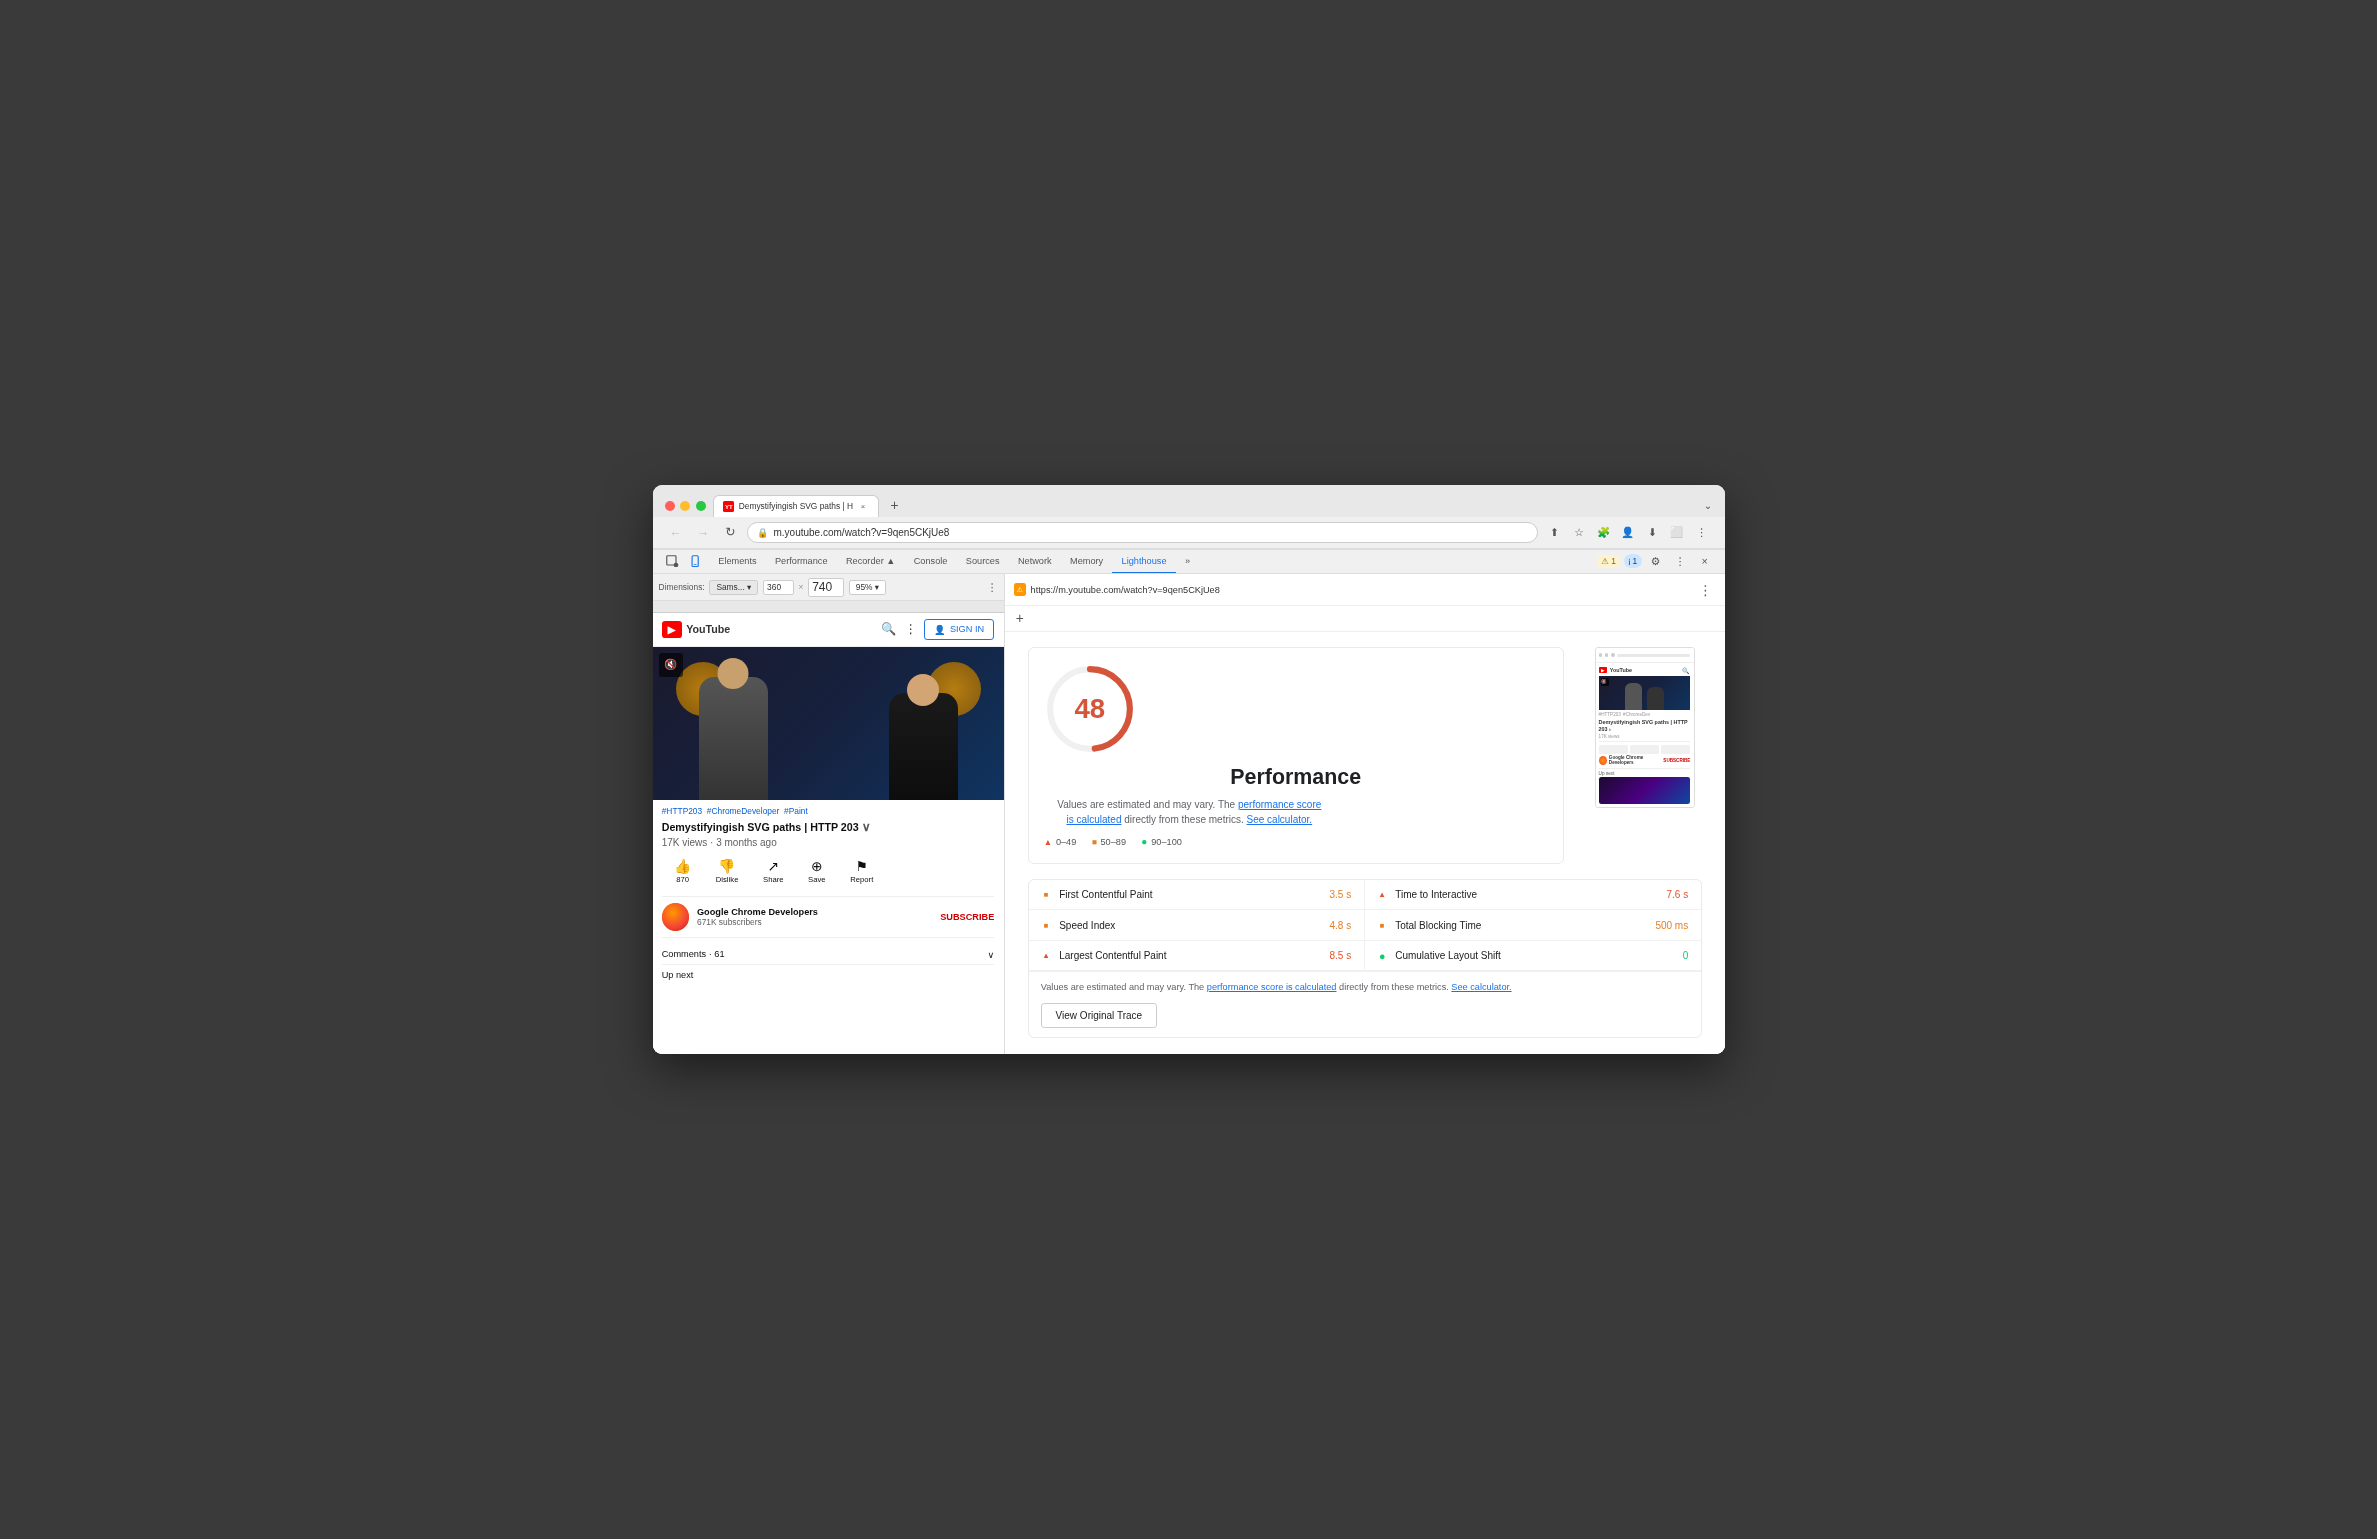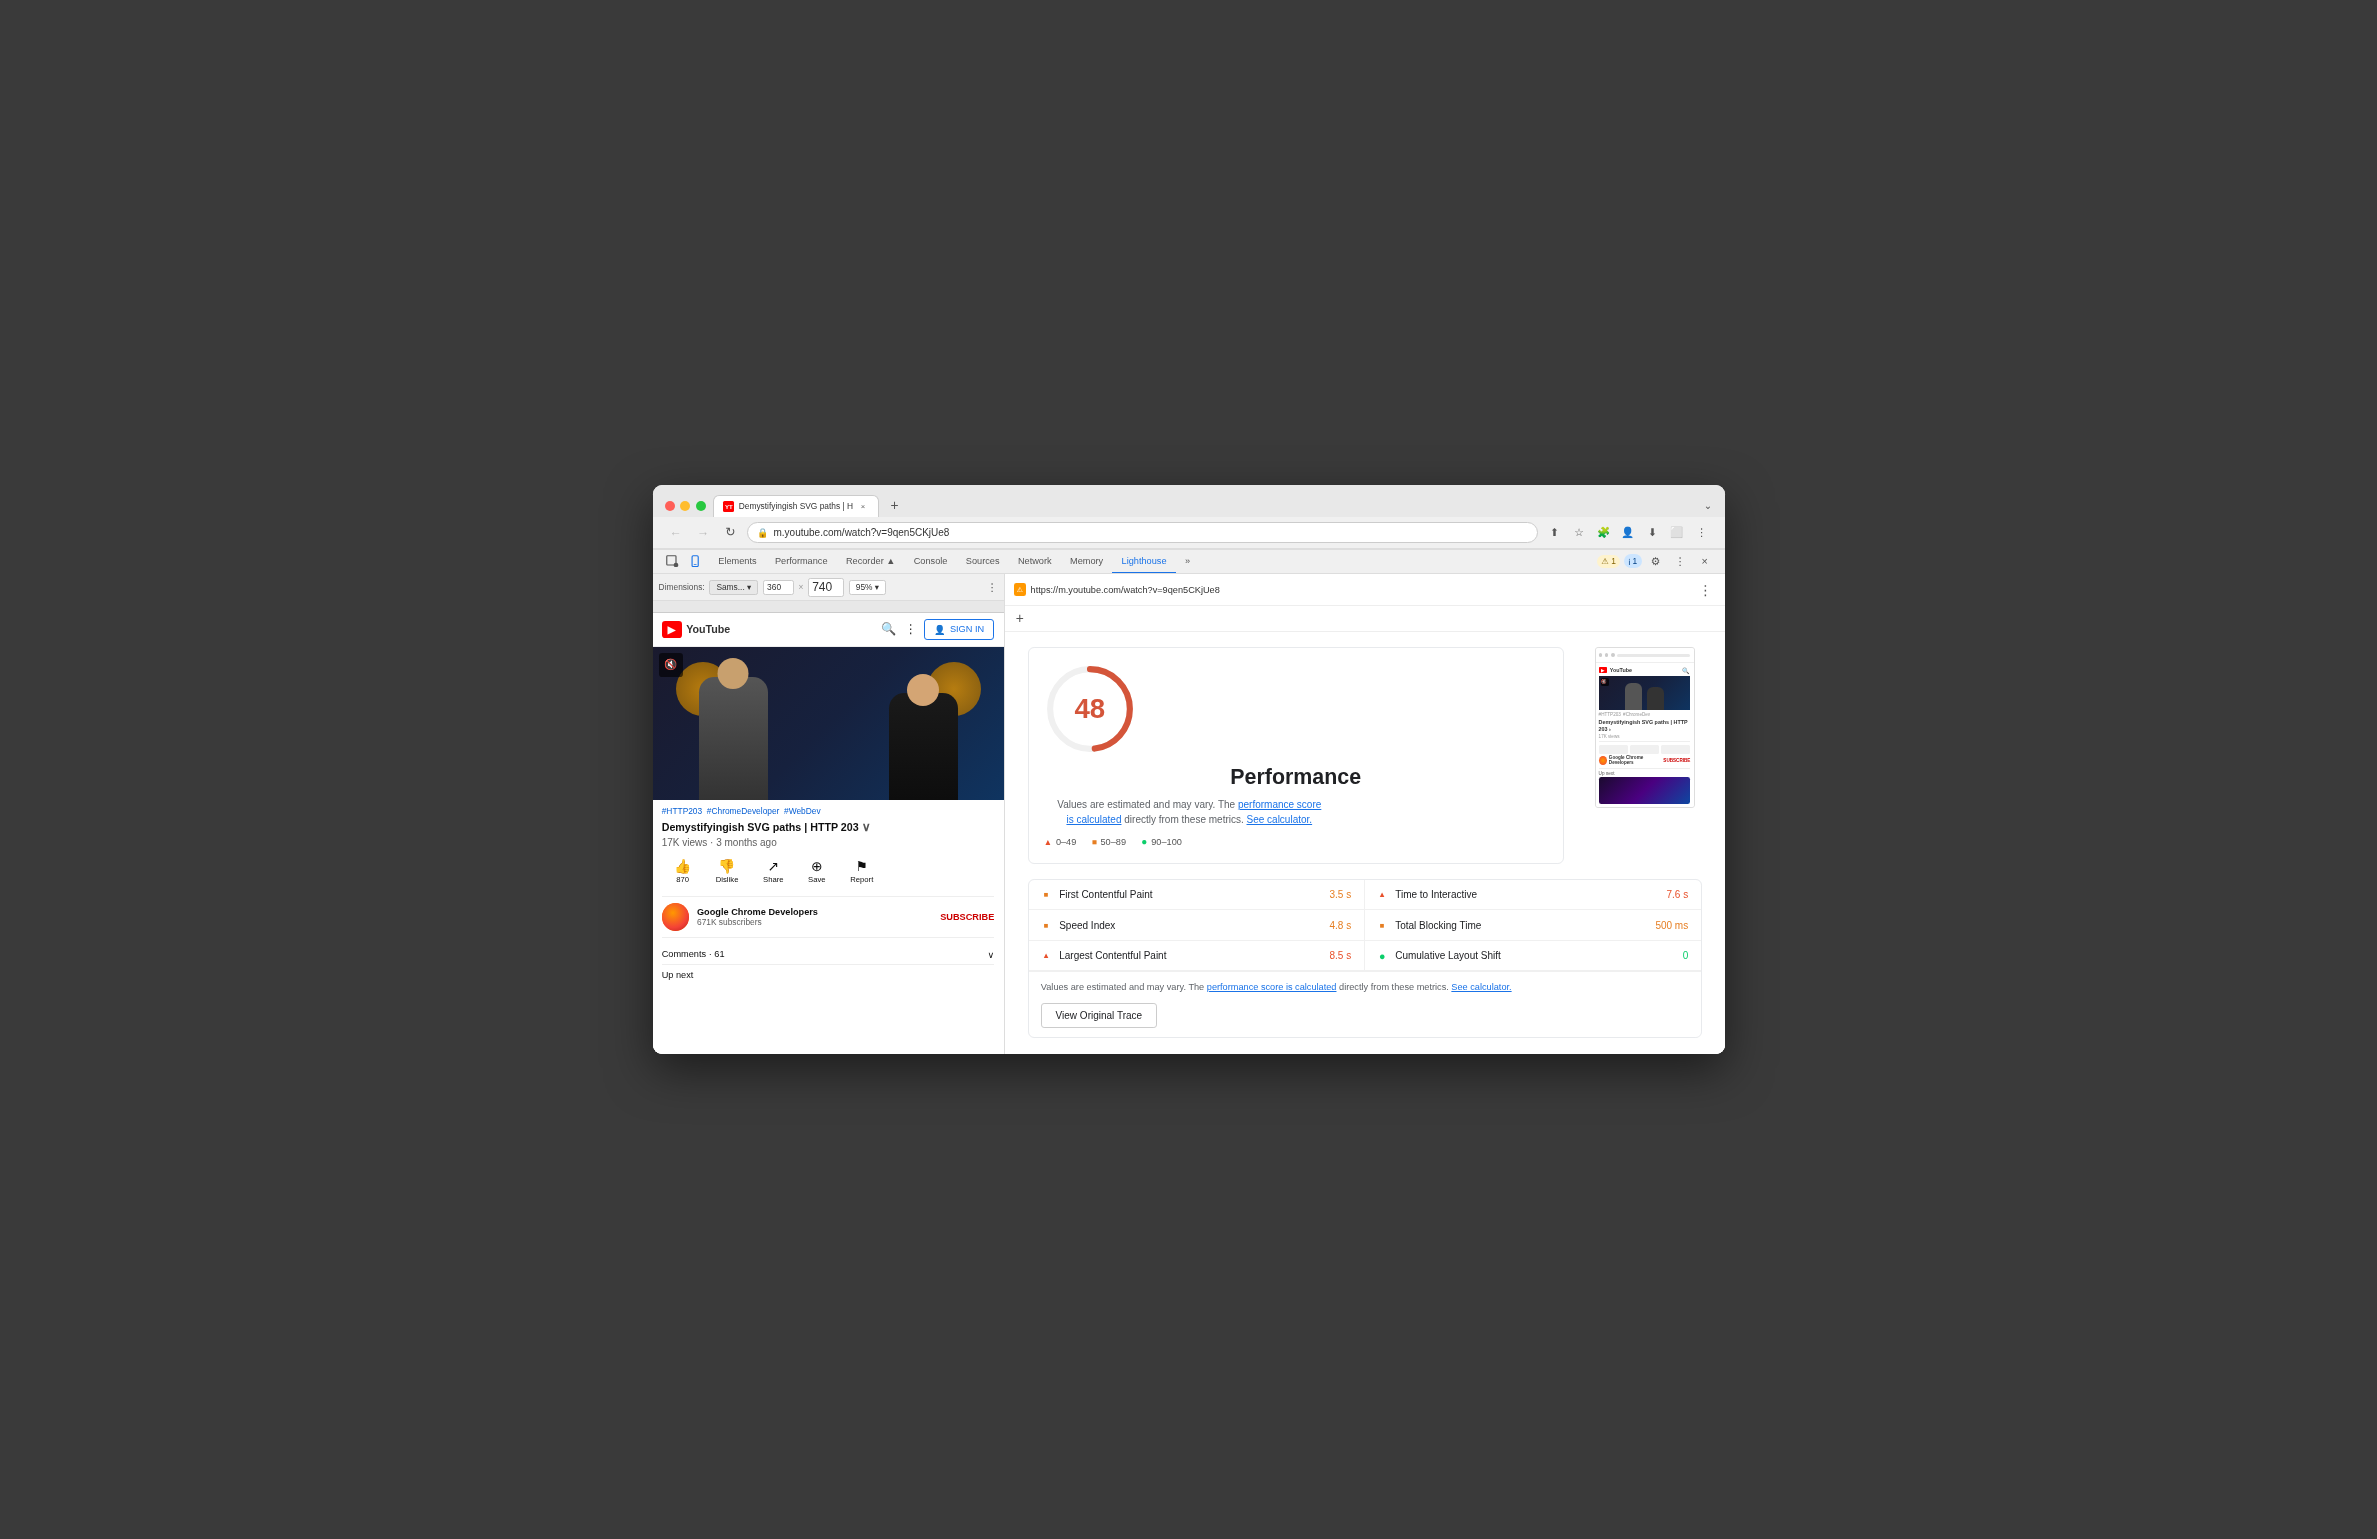--- a/index.html
+++ b/index.html
@@ -884,21 +884,21 @@
           </div>
           <div class="mute-icon">
             <span>🔇</span>
           </div>
         </div>
 
         <div class="yt-video-info">
           <div class="yt-tags">
             <span class="yt-tag">#HTTP203</span>
             <span class="yt-tag">#ChromeDeveloper</span>
-            <span class="yt-tag">#WebDev</span>
+            <span class="yt-tag">#Paint</span>
           </div>
           <div class="yt-title">
             <span>Demystifyingish SVG paths | HTTP 203</span>
             <span style="font-size:12.3px;color:#555;">∨</span>
           </div>
           <div class="yt-meta">17K views · 3 months ago</div>
           <div class="yt-actions">
             <div class="yt-action">
               <span class="yt-action-icon">👍</span>
               <span>870</span>

